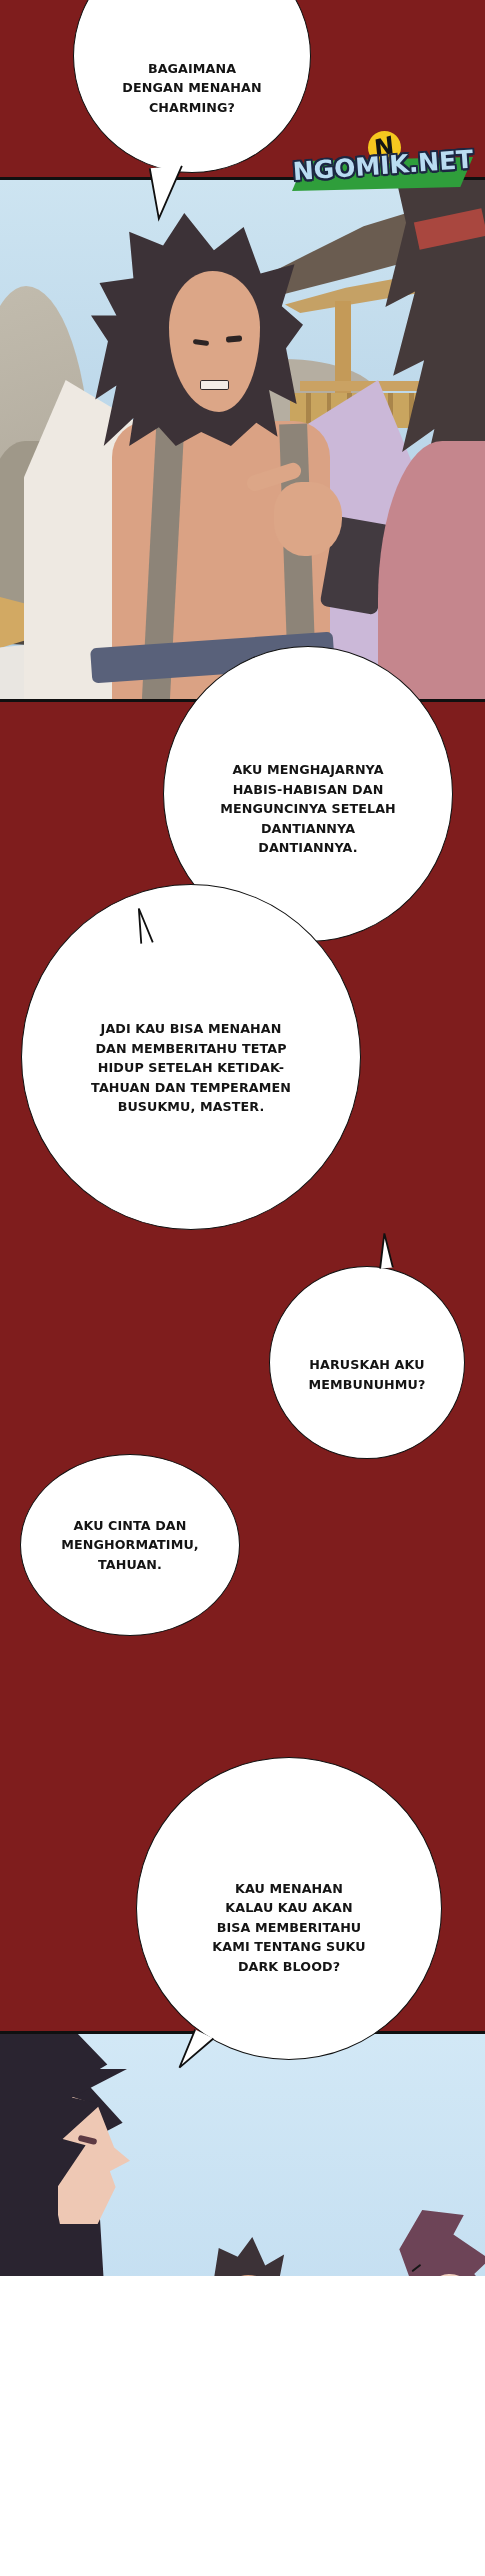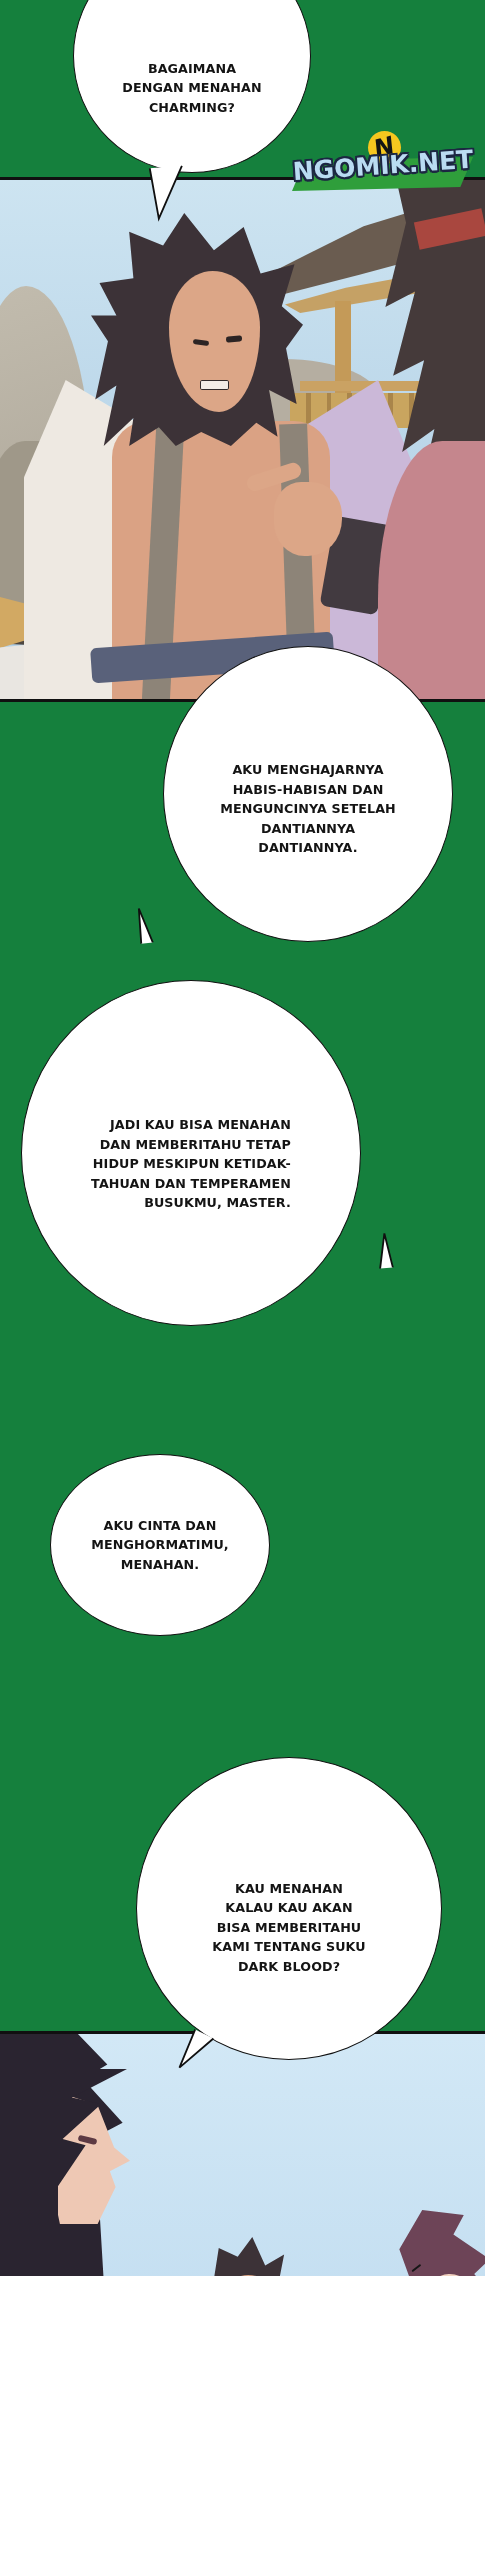--- a/index.html
+++ b/index.html
@@ -1,29 +1,29 @@
 <!DOCTYPE html>
 <html style="font-size:9.7px"><head>
 <meta charset="utf-8">
 <style>
   html,body{margin:0;padding:0;background:#ffffff;}
-  #page{position:relative;width:485px;height:2276px;background:#15803d;overflow:hidden;
+  #page{position:relative;width:485px;height:2276px;background:#7f1d1d;overflow:hidden;
         font-family:"DejaVu Sans",sans-serif;margin:0 auto;}
 
   
   .bubble{position:absolute;background:#ffffff;border:1.8px solid #101010;border-radius:50%;
           display:flex;align-items:center;justify-content:center;text-align:center;
           font-weight:bold;font-size:12.7px;line-height:19.4px;letter-spacing:0.1px;color:#141414;
           z-index:5;box-sizing:border-box;}
   .bl{display:block;}
   .b1{left:73px;top:-61px;width:238px;height:234px;align-items:flex-start;padding-top:119px;}
   .b2{left:163px;top:646px;width:290px;height:296px;padding-top:30px;}
-  .b3{left:21px;top:980px;width:340px;height:346px;padding-top:22px;text-align:right;}
+  .b3{left:21px;top:884px;width:340px;height:346px;padding-top:22px;}
   .b4{left:269px;top:1266px;width:196px;height:193px;padding-top:24px;}
-  .b5{left:50px;top:1454px;width:220px;height:182px;}
+  .b5{left:20px;top:1454px;width:220px;height:182px;}
   .b6{left:136px;top:1757px;width:306px;height:303px;padding-top:38px;}
   #tails{position:absolute;left:0;top:0;width:485px;height:2576px;z-index:6;pointer-events:none;}
 
   
   .panel{position:absolute;left:0;width:485px;border-top:3px solid #101010;border-bottom:3px solid #101010;
          overflow:hidden;z-index:1;box-sizing:border-box;}
   .panel *{position:absolute;}
   .p1{top:177px;height:525px;background:linear-gradient(180deg,#cde4f1 0%,#bdd8ea 45%,#b2cfe4 100%);}
   .p2{top:2031px;height:529px;background:linear-gradient(180deg,#d2e8f6 0%,#c2ddf0 60%,#bcd8ec 100%);}
 
@@ -236,32 +236,38 @@
       <span class="bl">MENGUNCINYA SETELAH</span>
       <span class="bl">DANTIANNYA</span>
       <span class="bl">DANTIANNYA.</span>
     </div>
   </div>
 
   <div class="bubble b3">
     <div>
       <span class="bl">JADI KAU BISA MENAHAN</span>
       <span class="bl">DAN MEMBERITAHU TETAP</span>
-      <span class="bl">HIDUP MESKIPUN KETIDAK-</span>
+      <span class="bl">HIDUP SETELAH KETIDAK-</span>
       <span class="bl">TAHUAN DAN TEMPERAMEN</span>
       <span class="bl">BUSUKMU, MASTER.</span>
     </div>
   </div>
 
+  <div class="bubble b4">
+    <div>
+      <span class="bl">HARUSKAH AKU</span>
+      <span class="bl">MEMBUNUHMU?</span>
+    </div>
+  </div>
 
   <div class="bubble b5">
     <div>
       <span class="bl">AKU CINTA DAN</span>
       <span class="bl">MENGHORMATIMU,</span>
-      <span class="bl">MENAHAN.</span>
+      <span class="bl">TAHUAN.</span>
     </div>
   </div>
 
   <div class="bubble b6">
     <div>
       <span class="bl">KAU MENAHAN</span>
       <span class="bl">KALAU KAU AKAN</span>
       <span class="bl">BISA MEMBERITAHU</span>
       <span class="bl">KAMI TENTANG SUKU</span>
       <span class="bl">DARK BLOOD?</span>

